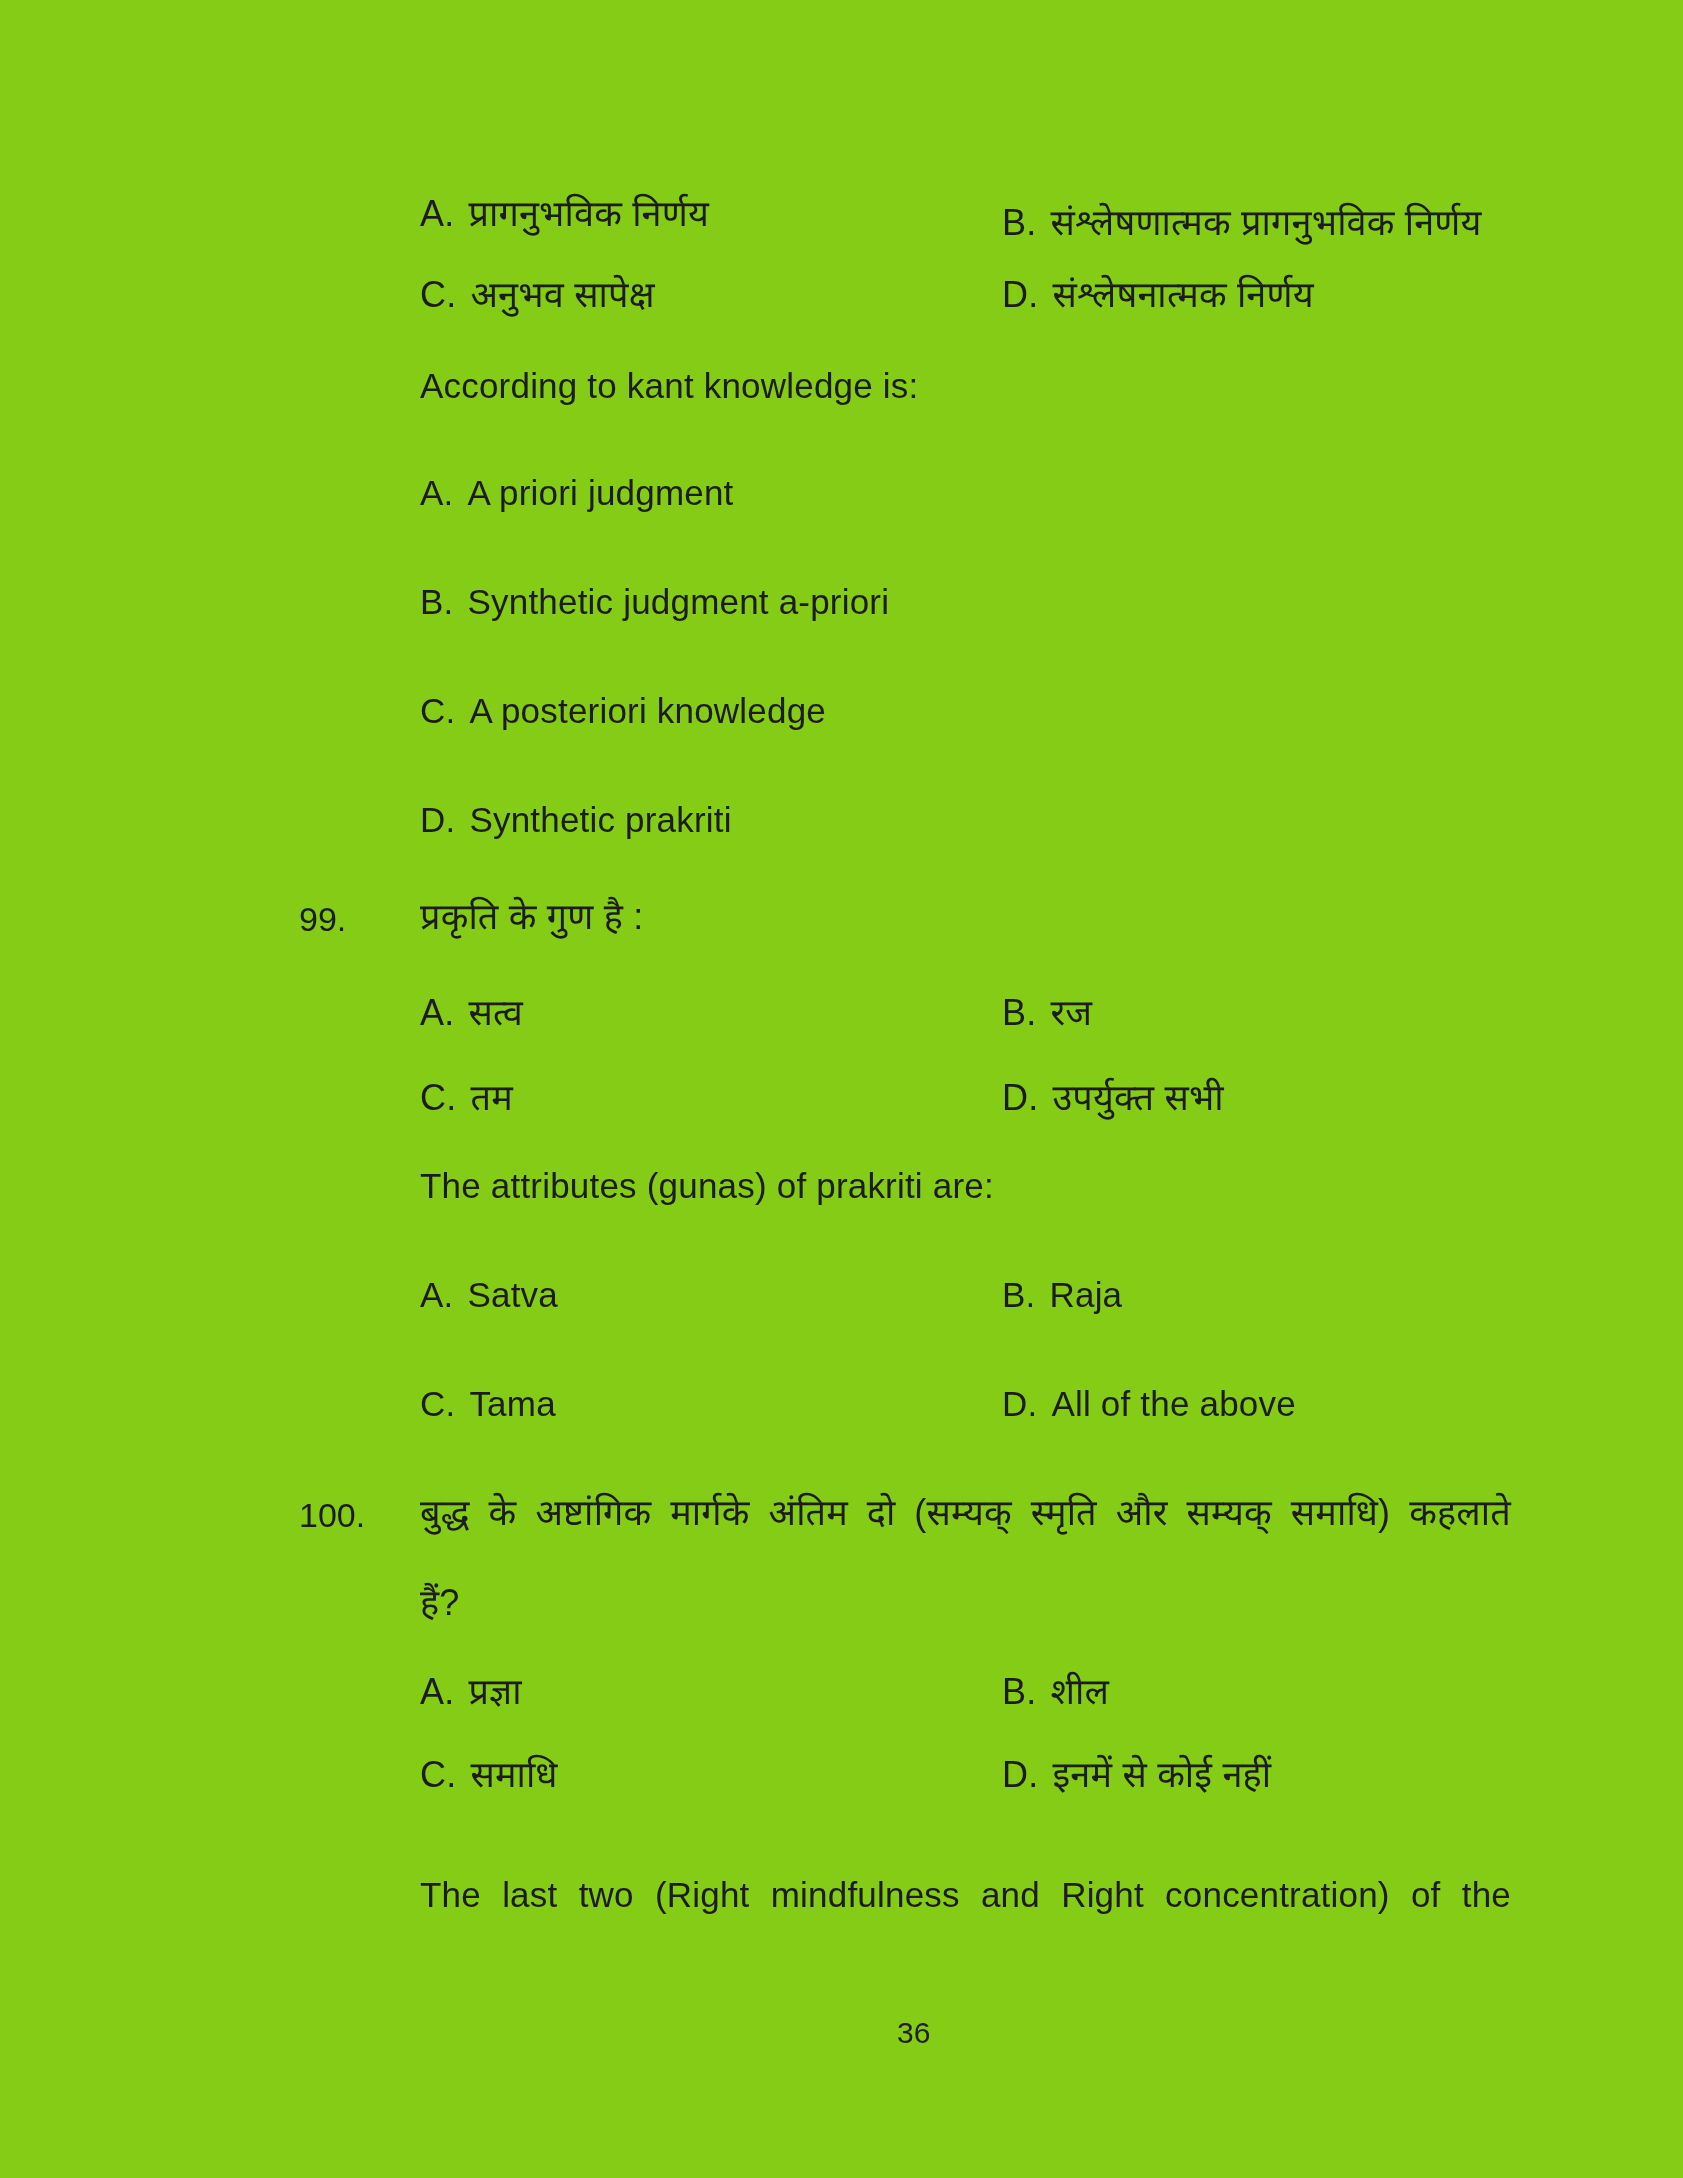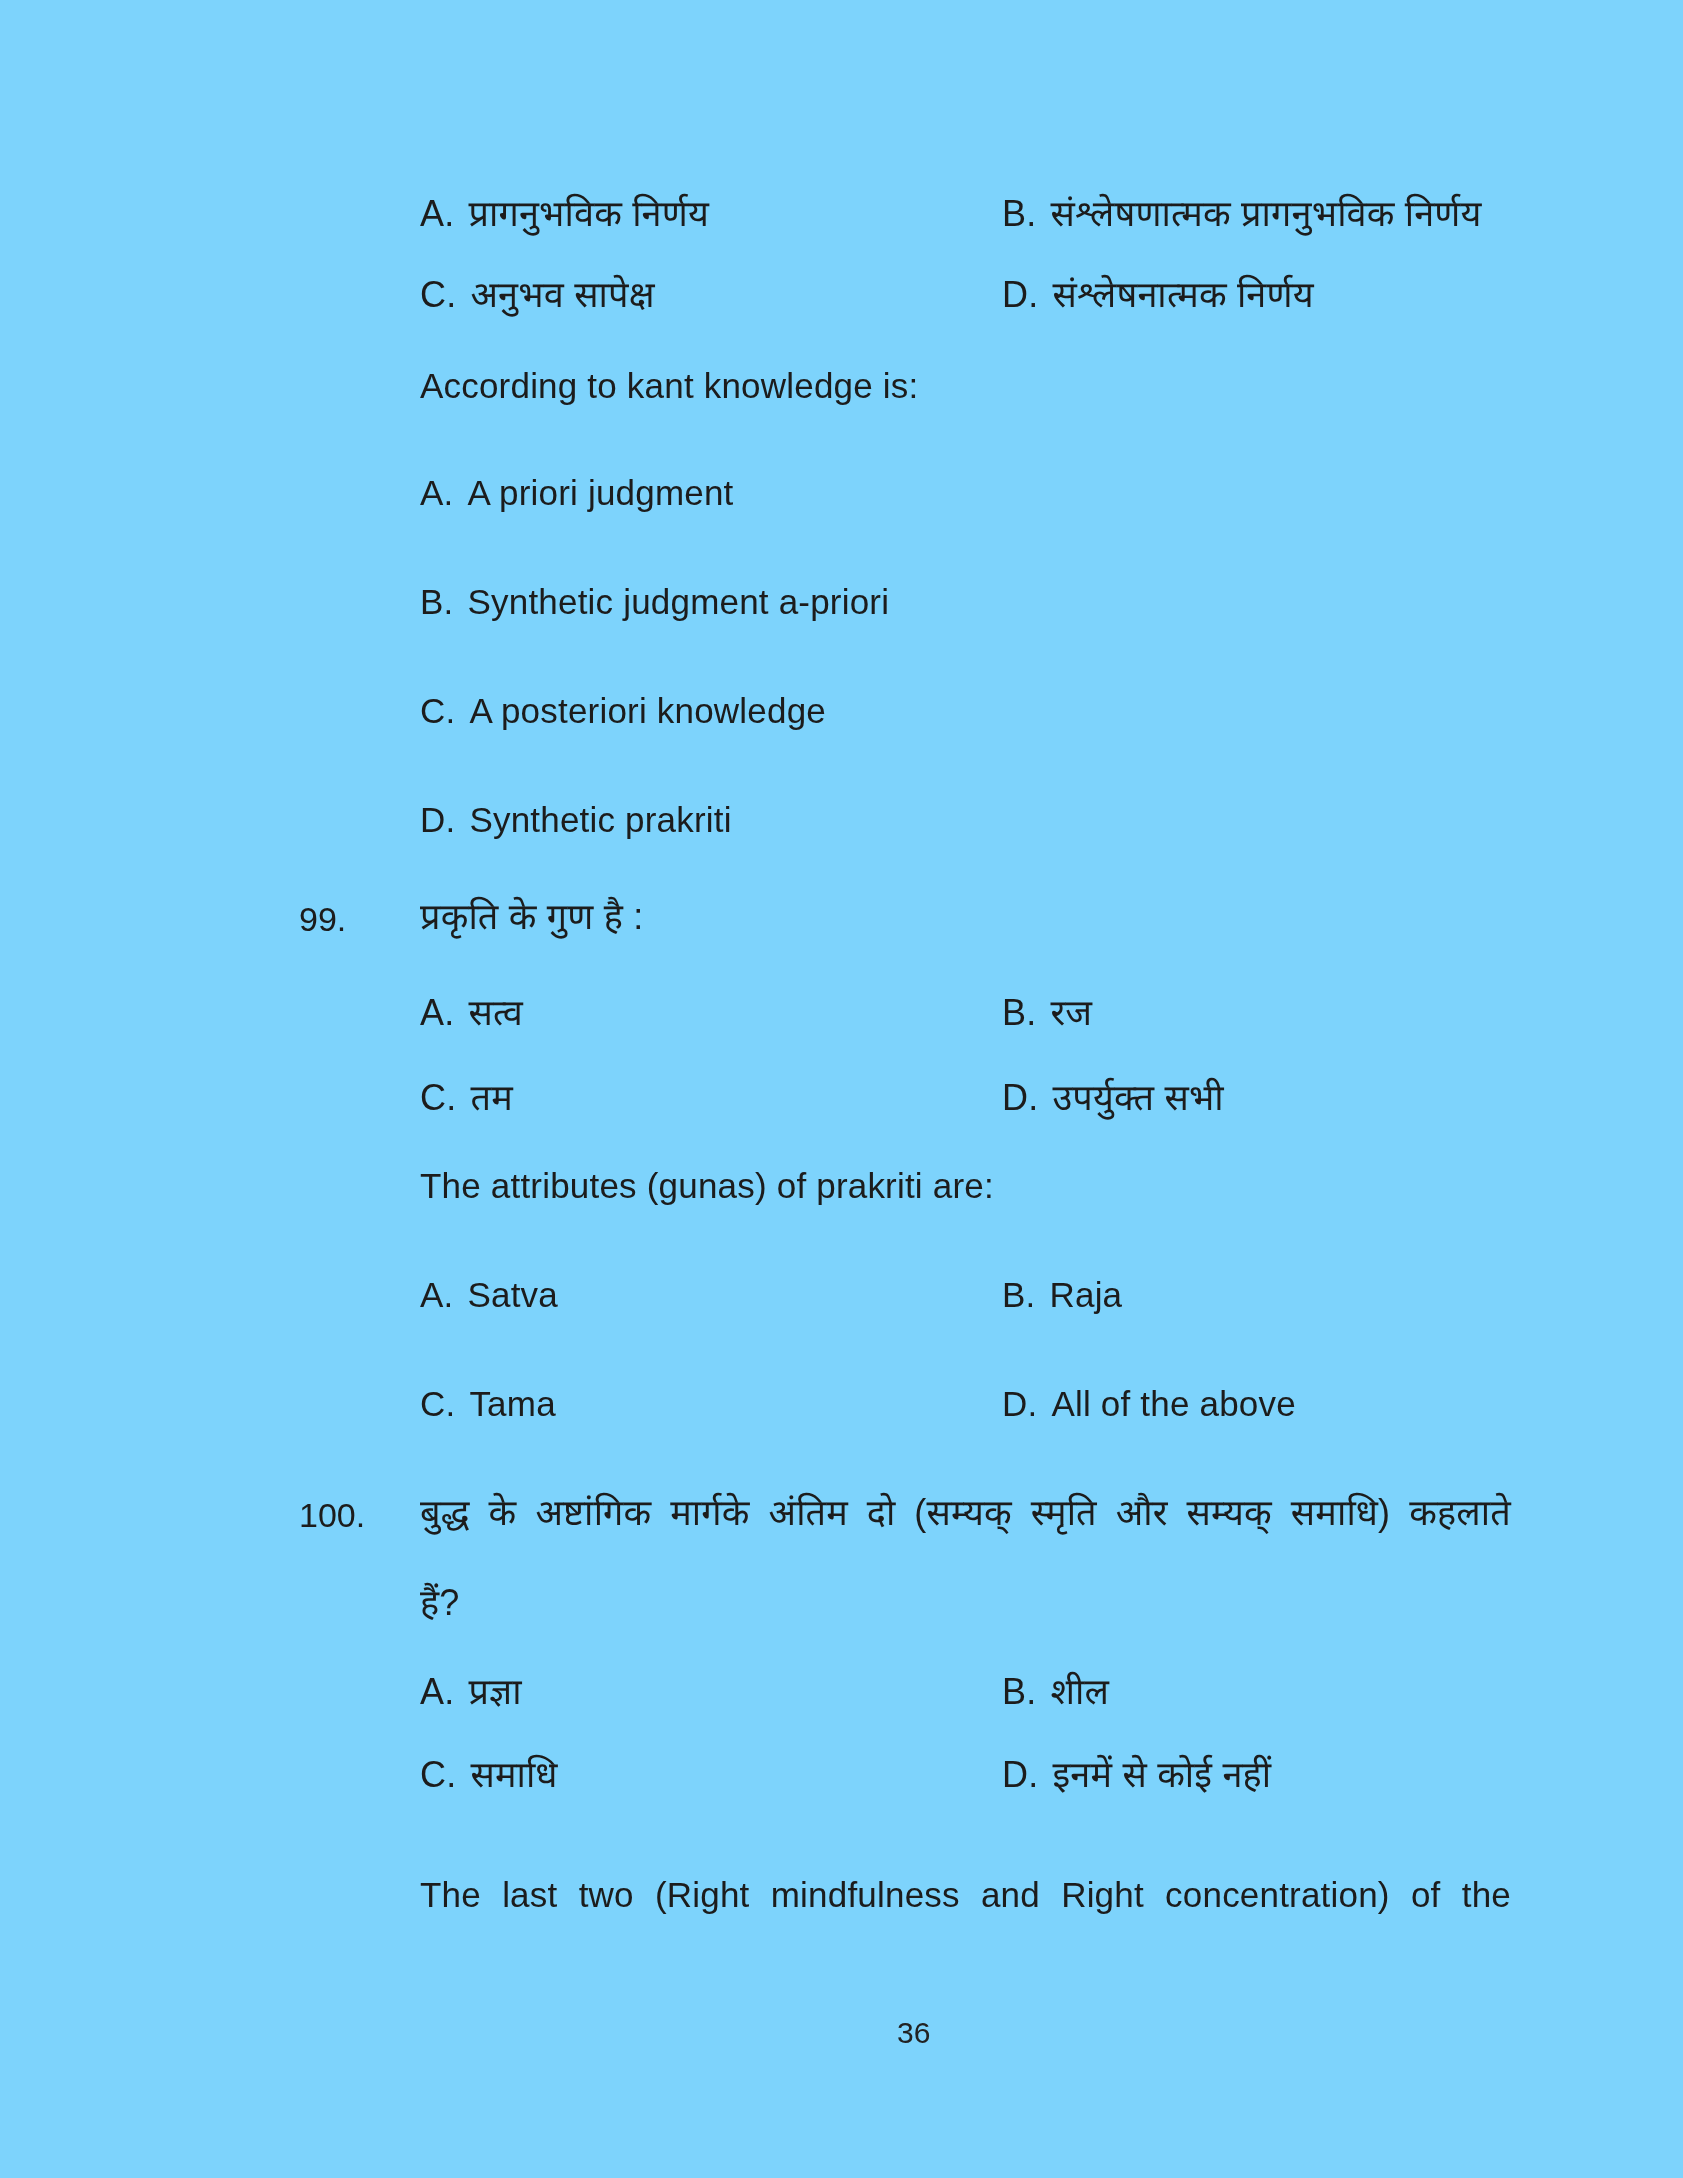--- a/index.html
+++ b/index.html
@@ -11,21 +11,21 @@
     height: 2178px;
     background: #ffffff;
     position: relative;
     overflow: hidden;
     font-family: "Liberation Sans", "DejaVu Sans", sans-serif;
     color: #1c1c1c;
   }
   .page {
     position: absolute;
     inset: 0;
-    background: #7dd3fc;
+    background: #84cc16;
   }
   .ln {
     position: absolute;
     white-space: nowrap;
     font-size: 36px;
     line-height: 1.25;
     letter-spacing: 0.2px;
   }
   .hindi {
     font-size: 36px;
@@ -61,21 +61,21 @@
   }
 </style>
 </head>
 <body>
 
 <div class="page">
 
   <div class="ln hindi col-left" style="top:191px">
     <span class="lbl">A.</span><span>प्रागनुभविक निर्णय</span>
   </div>
-  <div class="ln hindi col-right" style="top:191px">
+  <div class="ln hindi col-right" style="top:200px">
     <span class="lbl">B.</span><span>संश्लेषणात्मक प्रागनुभविक निर्णय</span>
   </div>
 
   <div class="ln hindi col-left" style="top:272px">
     <span class="lbl">C.</span><span>अनुभव सापेक्ष</span>
   </div>
   <div class="ln hindi col-right" style="top:272px">
     <span class="lbl">D.</span><span>संश्लेषनात्मक निर्णय</span>
   </div>
 

